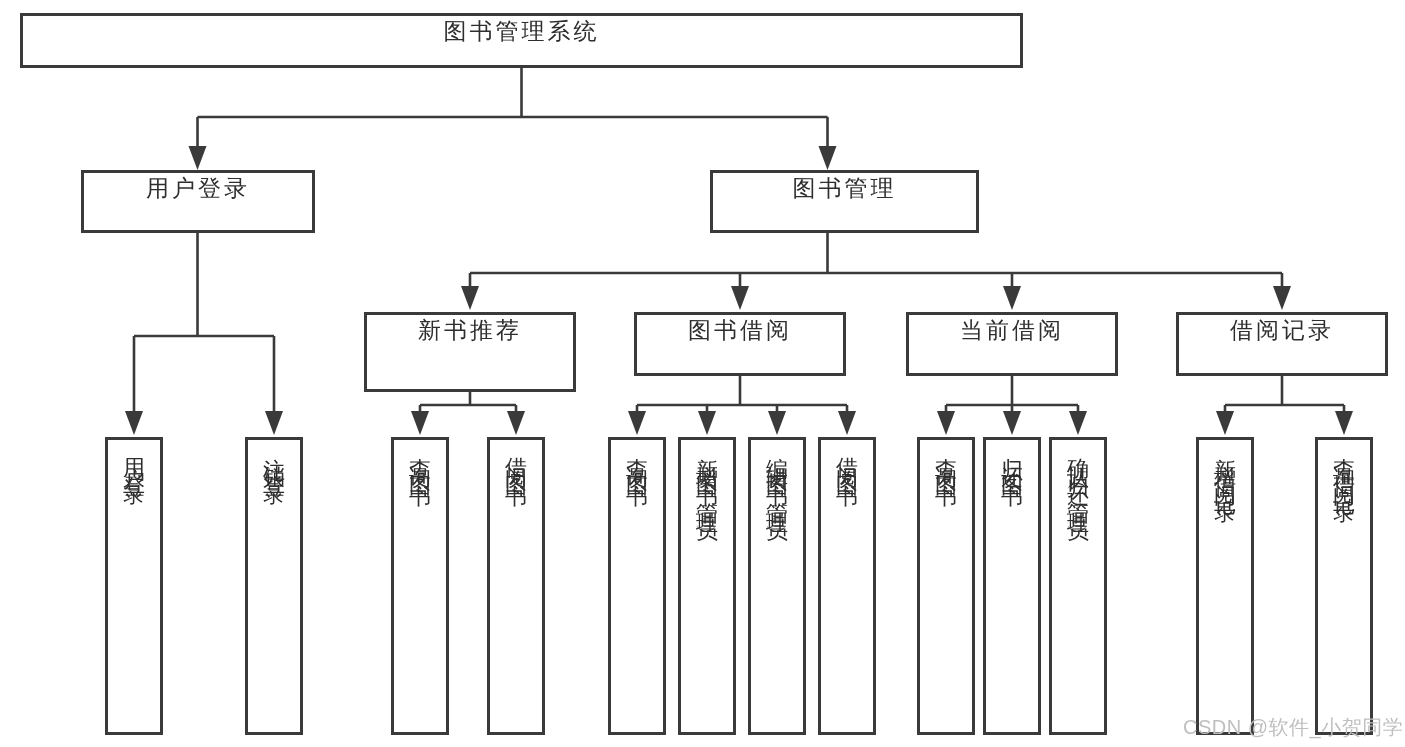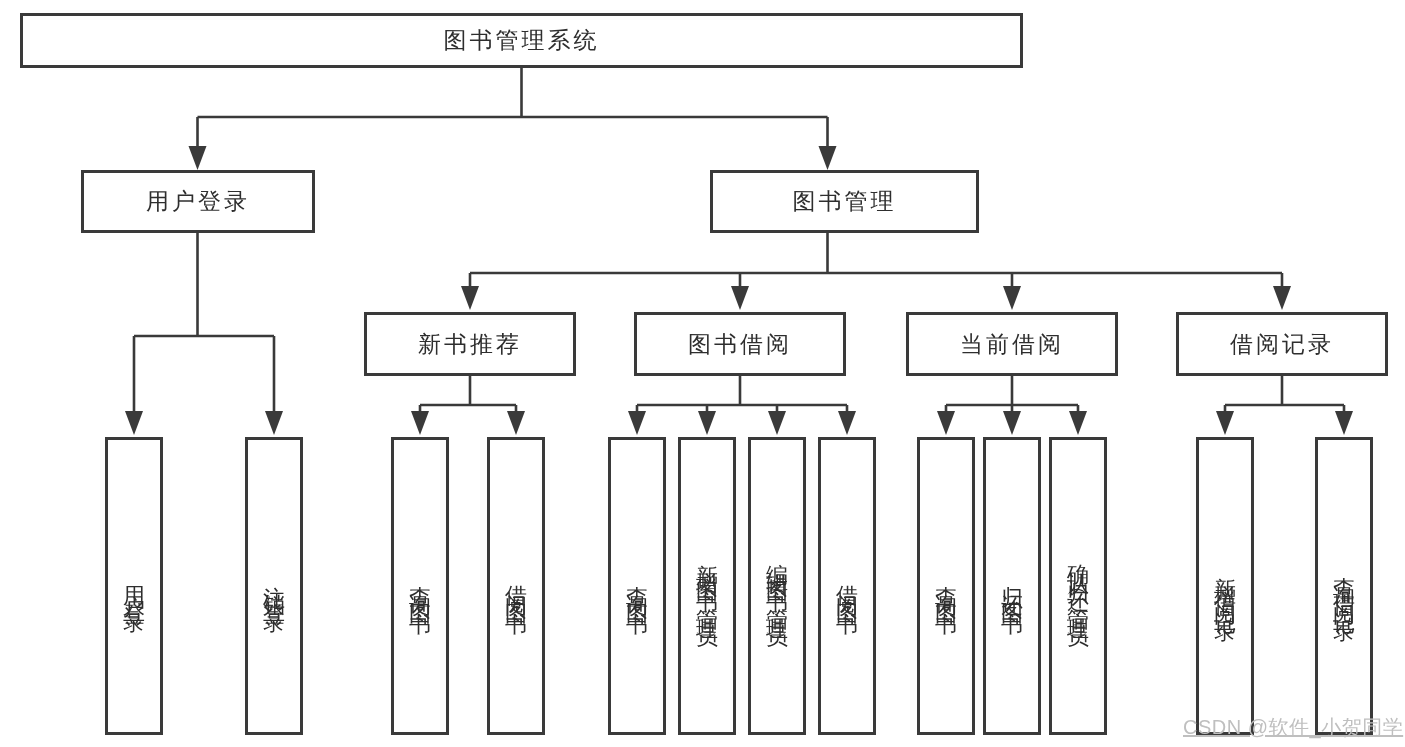--- a/index.html
+++ b/index.html
@@ -11,31 +11,31 @@
   html,body{margin:0;padding:0;background:#fff;}
   .canvas{
     position:relative;width:1405px;height:747px;background:var(--box-bg);
     font-family:"Liberation Sans", sans-serif;overflow:hidden;
   }
   svg.connectors{position:absolute;left:0;top:0;z-index:1;}
   svg.connectors path{stroke:var(--line);stroke-width:2.6;fill:none;}
   svg.connectors polygon{fill:var(--line);stroke:none;}
   .node{
     position:absolute;box-sizing:border-box;background:var(--box-bg);
-    border:3px solid var(--line);display:flex;align-items:center;justify-content:center;
+    border:3px solid var(--line);display:flex;align-items:flex-start;justify-content:center;
     color:var(--text);z-index:2;
   }
   .h-node{font-size:23px;letter-spacing:3px;white-space:nowrap;}
   .v-node span{
     writing-mode:vertical-rl;text-orientation:mixed;
     font-size:22px;letter-spacing:9px;line-height:1;
   }
   .watermark{
     position:absolute;left:1183px;top:714px;z-index:5;
-    font-size:20px;color:var(--watermark);letter-spacing:0.5px;white-space:nowrap;text-decoration:underline;
+    font-size:20px;color:var(--watermark);letter-spacing:0.5px;white-space:nowrap;
   }
 </style>
 </head>
 <body>
 
 <div class="canvas">
 
   <svg class="connectors" width="1405" height="747" viewBox="0 0 1405 747">
     <g>
       <path d="M521.5 68 V117 M197.5 117 H827.5 M197.5 117 V148 M827.5 117 V148"></path>
@@ -83,21 +83,21 @@
     <span>图书管理系统</span>
   </div>
 
   <div class="node h-node" style="left:81px;top:170px;width:234px;height:63px">
     <span>用户登录</span>
   </div>
   <div class="node h-node" style="left:710px;top:170px;width:269px;height:63px">
     <span>图书管理</span>
   </div>
 
-  <div class="node h-node" style="left:364px;top:312px;width:212px;height:64px">
+  <div class="node h-node" style="left:364px;top:312px;width:212px;height:80px">
     <span>新书推荐</span>
   </div>
   <div class="node h-node" style="left:634px;top:312px;width:212px;height:64px">
     <span>图书借阅</span>
   </div>
   <div class="node h-node" style="left:906px;top:312px;width:212px;height:64px">
     <span>当前借阅</span>
   </div>
   <div class="node h-node" style="left:1176px;top:312px;width:212px;height:64px">
     <span>借阅记录</span>

